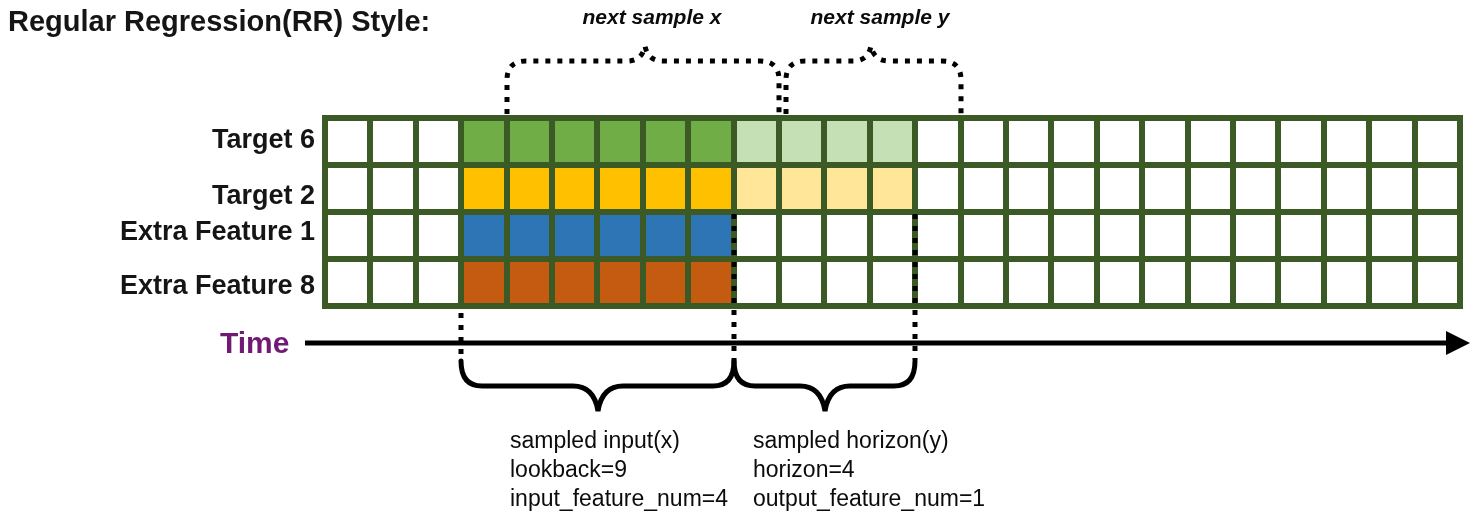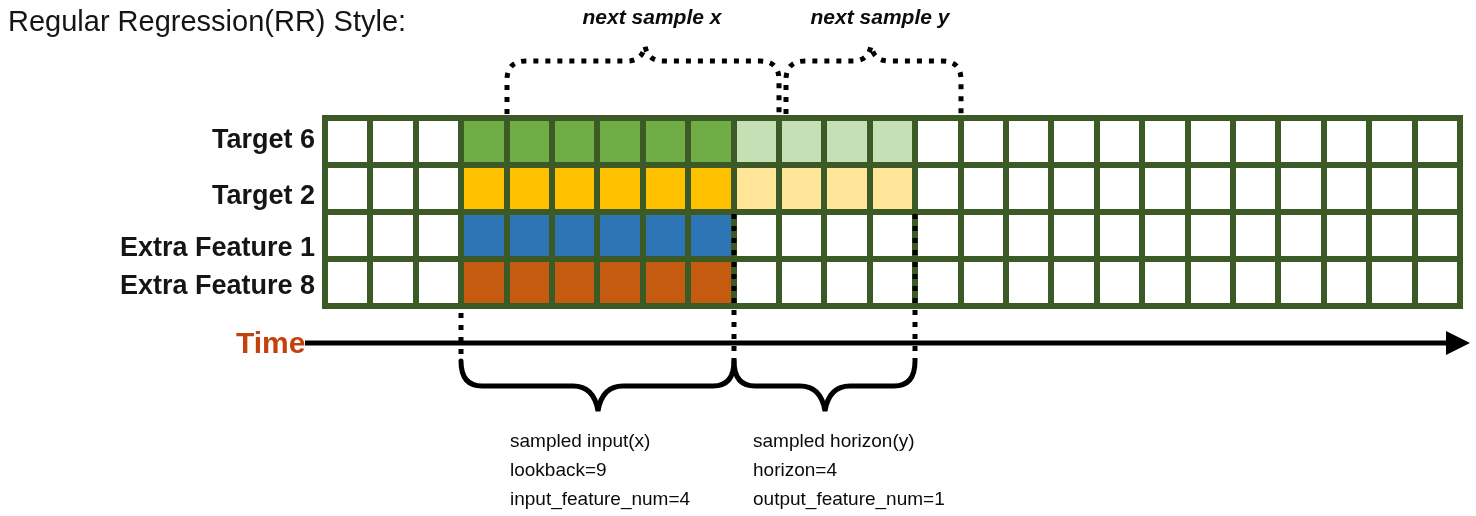--- a/index.html
+++ b/index.html
@@ -8,21 +8,21 @@
     position: relative;
     width: 1476px;
     height: 516px;
     background: #fff;
     overflow: hidden;
   }
   .title {
     position: absolute;
     left: 8px; top: 5px;
     font-size: 29px;
-    font-weight: 400;
+    font-weight: 700;
     letter-spacing: 0px;
     color: #151515;
   }
   .next-label {
     position: absolute;
     top: 5px;
     transform: translateX(-50%);
     font-size: 21px;
     font-style: italic;
     font-weight: 600;
@@ -39,21 +39,21 @@
     height: 34px;
     text-align: right;
     font-size: 27px;
     font-weight: 700;
     color: #151515;
     line-height: 34px;
     white-space: nowrap;
   }
   #row-label-0 { top: 122px; }
   #row-label-1 { top: 178px; }
-  #row-label-2 { top: 230px; }
+  #row-label-2 { top: 214px; }
   #row-label-3 { top: 268px; }
 
   #sampling-grid {
     position: absolute;
     left: 322px; top: 115px;
     width: 1141px; height: 194px;
     box-sizing: border-box;
     display: grid;
     grid-template-rows: repeat(4, 1fr);
     gap: 6px;
@@ -65,27 +65,26 @@
     position: absolute;
     left: 0; top: 0;
     pointer-events: none;
   }
 
   .time-label {
     position: absolute;
     left: 220px; top: 326px;
     font-size: 30px;
     font-weight: 700;
-    color: #c2410c;
-    margin-left: 16px;
+    color: #701a75;
   }
   .anno-block {
     position: absolute;
     top: 426px;
-    font-size: 19px;
+    font-size: 23px;
     font-weight: 500;
     line-height: 29px;
     color: #0b0b0b;
     white-space: nowrap;
   }
   #anno-input { left: 510px; }
   #anno-output { left: 753px; }
 </style>
 </head>
 <body>

